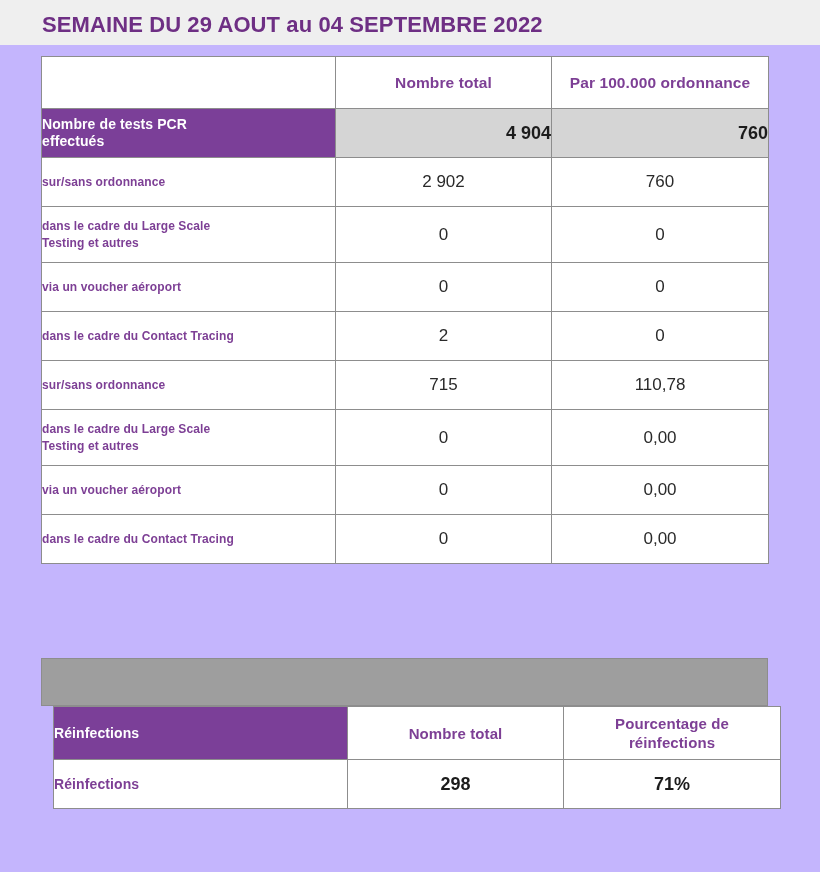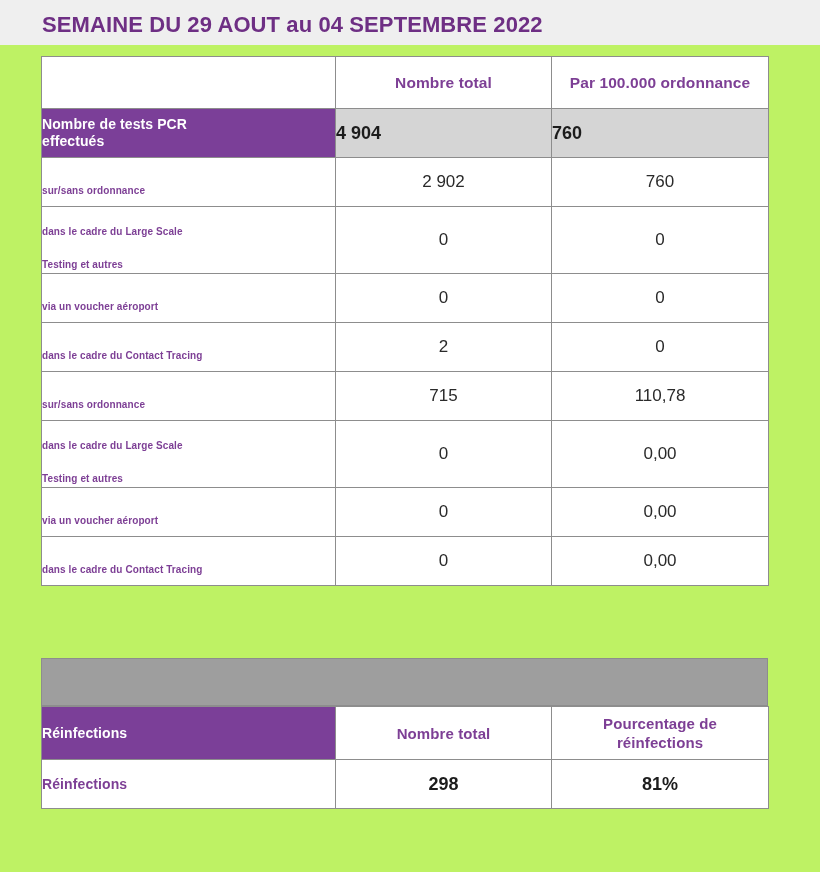--- a/index.html
+++ b/index.html
@@ -13,21 +13,21 @@
     background: #ffffff;
     font-family: "Liberation Sans", sans-serif;
     -webkit-font-smoothing: antialiased;
     overflow: hidden;
   }
 
   .page {
     position: relative;
     width: 820px;
     height: 872px;
-    background: #bef264;
+    background: #c4b5fd;
   }
 
   
   .title-band {
     position: absolute;
     left: 0;
     top: 0;
     width: 820px;
     height: 45px;
     background: #efefef;
@@ -82,39 +82,38 @@
   .sec-label .sec-text {
     display: block;
     color: #ffffff;
     font-size: 14px;
     font-weight: bold;
     line-height: 17px;
     letter-spacing: 0.1px;
   }
   .sec-val {
     background: #d5d5d5;
-    text-align: left;
+    text-align: right;
     font-size: 18px;
     font-weight: bold;
     color: #1c1c1c;
   }
 
   
   .sub-label {
     background: #ffffff;
     padding: 9px 0 9px 11px;
   }
   .sub-label .sub-text {
     display: block;
     color: #7d3f95;
-    font-size: 10px;
+    font-size: 12px;
     font-weight: bold;
     line-height: 17px;
     letter-spacing: 0.1px;
-    margin-top: 16px;
   }
   .sub-val {
     background: #ffffff;
     text-align: center;
     font-size: 17px;
     font-weight: normal;
     color: #2a2a2a;
   }
 
   .h-one  { height: 49px; }
@@ -128,21 +127,21 @@
     width: 727px;
     height: 48px;
     background: #9e9e9e;
     border: 1px solid #8d8d8d;
     box-sizing: border-box;
   }
 
   
   .reinf-table {
     position: absolute;
-    left: 41px;
+    left: 53px;
     top: 706px;
     width: 727px;
     border-collapse: collapse;
     table-layout: fixed;
   }
   .reinf-table td {
     border: 1px solid #8d8d8d;
     padding: 0;
     vertical-align: middle;
   }
@@ -313,18 +312,18 @@
         <td class="reinf-hdr-cell">
           <span class="t">Pourcentage de</span>
           <span class="t">réinfections</span>
         </td>
       </tr>
       <tr class="reinf-data-row">
         <td class="reinf-row-label">
           <span class="t">Réinfections</span>
         </td>
         <td class="reinf-row-val">298</td>
-        <td class="reinf-row-val">81%</td>
+        <td class="reinf-row-val">71%</td>
       </tr>
     </tbody>
   </table>
 
 </div>
 
 </body></html>

